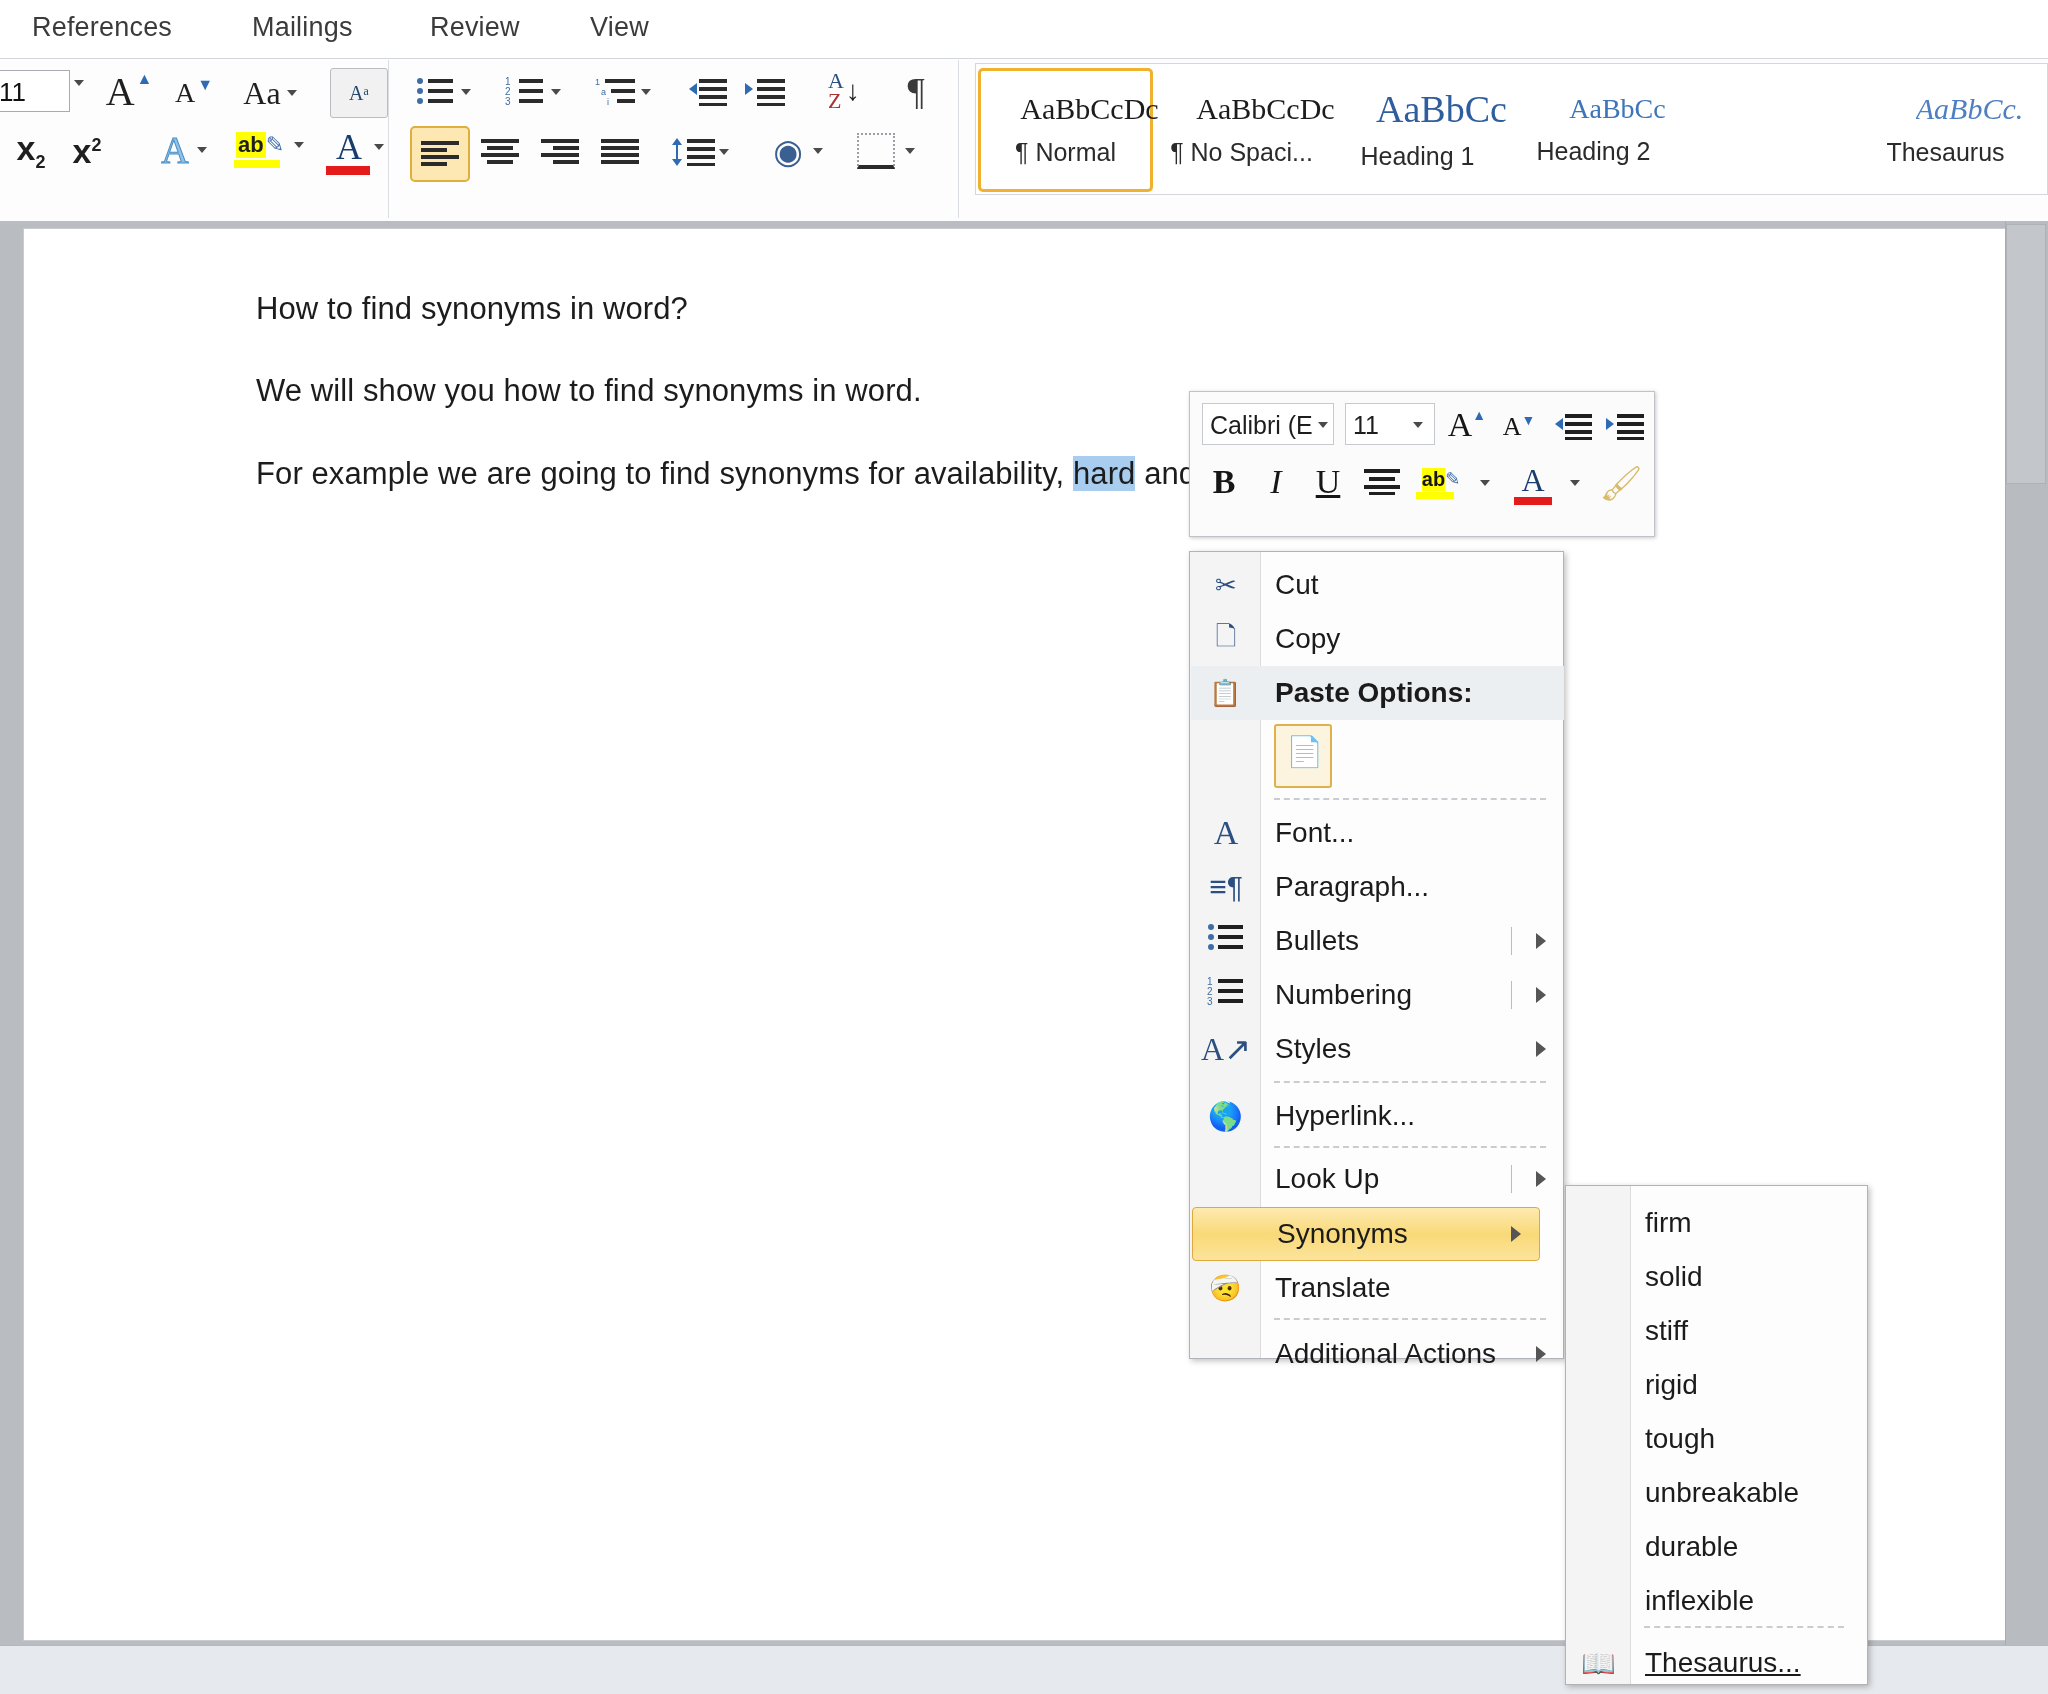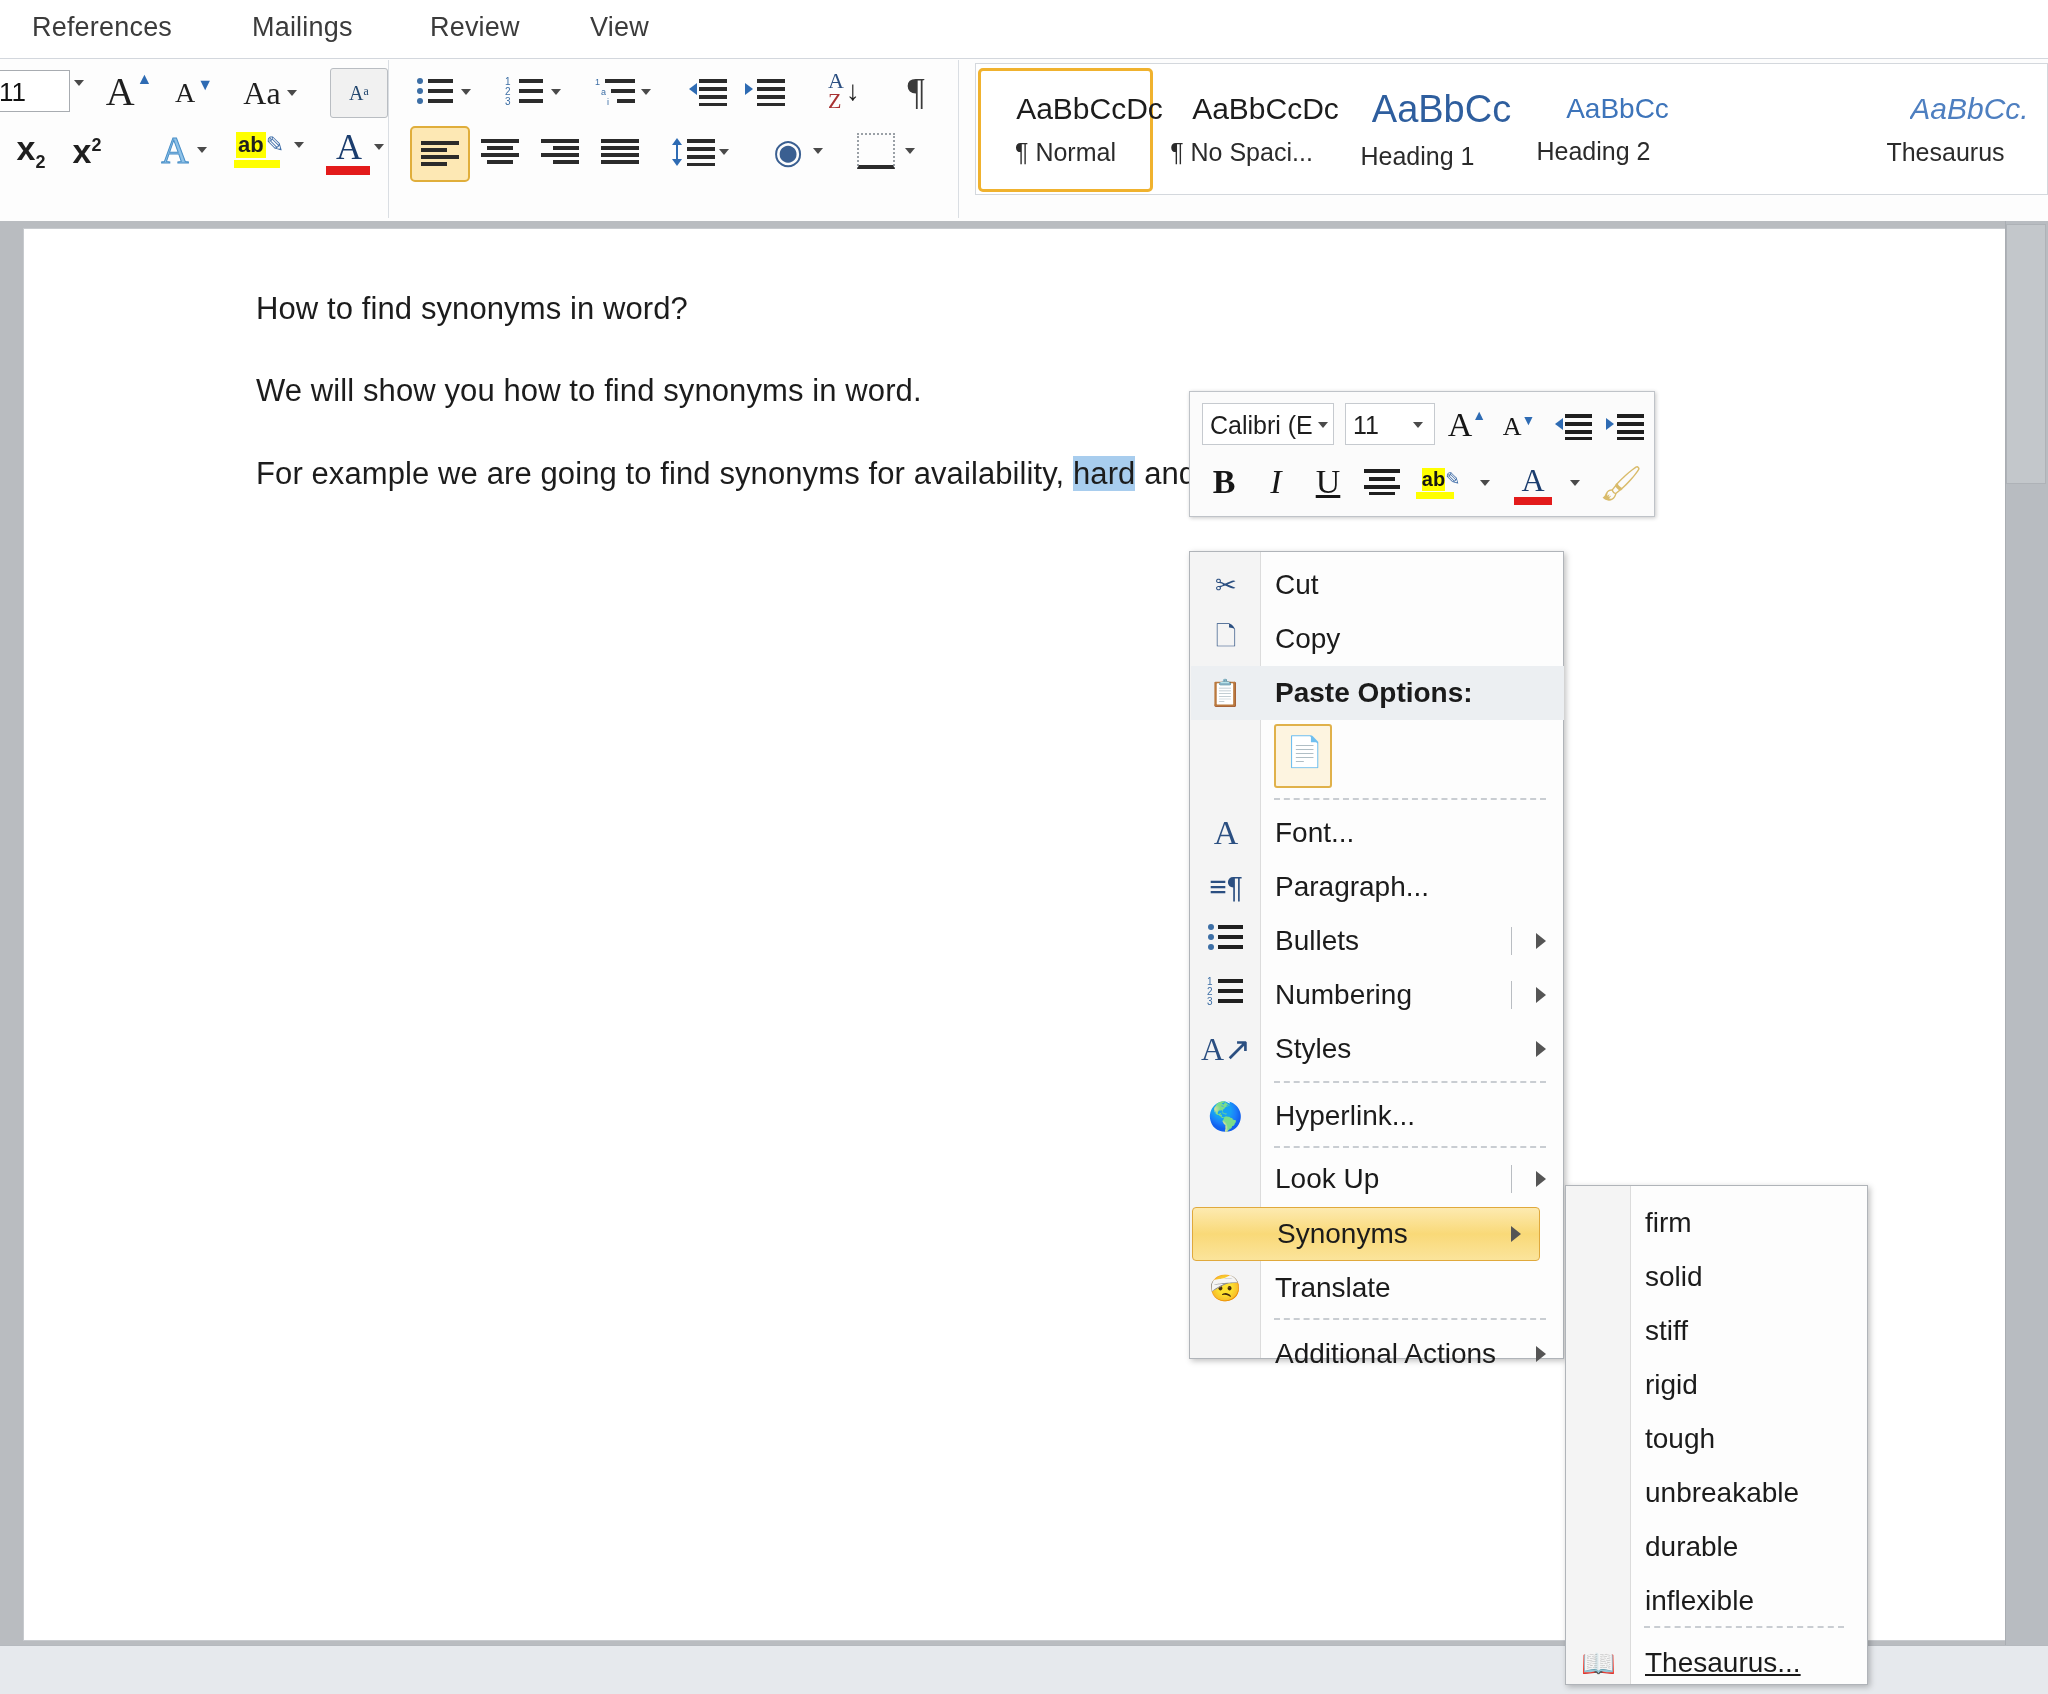--- a/index.html
+++ b/index.html
@@ -64,21 +64,21 @@
     position: absolute; top: 4px; width: 175px; height: 124px;
     display: flex; flex-direction: column; align-items: center; justify-content: center;
     box-sizing: border-box;
   }
   .style-item.selected {
     border: 3px solid #f0b22e; border-radius: 5px;
     background: #ffffff;
     box-shadow: 0 0 0 1px #fff inset;
   }
   .style-preview {
-    font-family: Liberation Sans, sans-serif;
+    font-family: Liberation Serif, serif;
     color: #1c1c1c; line-height: 1; margin-bottom: 14px;
     overflow: hidden; white-space: nowrap; max-width: 100%; margin-left: 48px;
   }
   .style-name {
     font-size: 25px; color: #2b2b2b; white-space: nowrap;
     overflow: hidden; text-overflow: clip; max-width: 100%;
   }
 
   
   .doc-area {
@@ -104,21 +104,21 @@
     position: absolute; left: 2006px; top: 224px; width: 40px; height: 260px;
     background: #c3c7cb; border: 1px solid #aeb2b7; box-sizing: border-box;
   }
   .statusbar {
     position: absolute; left: 0; top: 1645px; width: 2048px; height: 49px;
     background: #e6e9ed; border-top: 1px solid #b5b9be;
   }
 
   
   .mini-toolbar {
-    position: absolute; left: 1189px; top: 391px; width: 466px; height: 126px;
+    position: absolute; left: 1189px; top: 391px; width: 466px; height: 146px;
     background: #fbfbfb; border: 1px solid #bfc3c8;
     box-shadow: 1px 1px 4px rgba(0,0,0,.22);
     box-sizing: border-box;
   }
   .mt-fontbox {
     position: absolute; left: 12px; top: 11px; width: 132px; height: 42px;
     border: 1px solid #c6cacf; background: #fff;
     font-size: 25px; color: #1d1d1d; line-height: 42px; padding-left: 7px;
     box-sizing: border-box; overflow: hidden; white-space: nowrap;
   }

